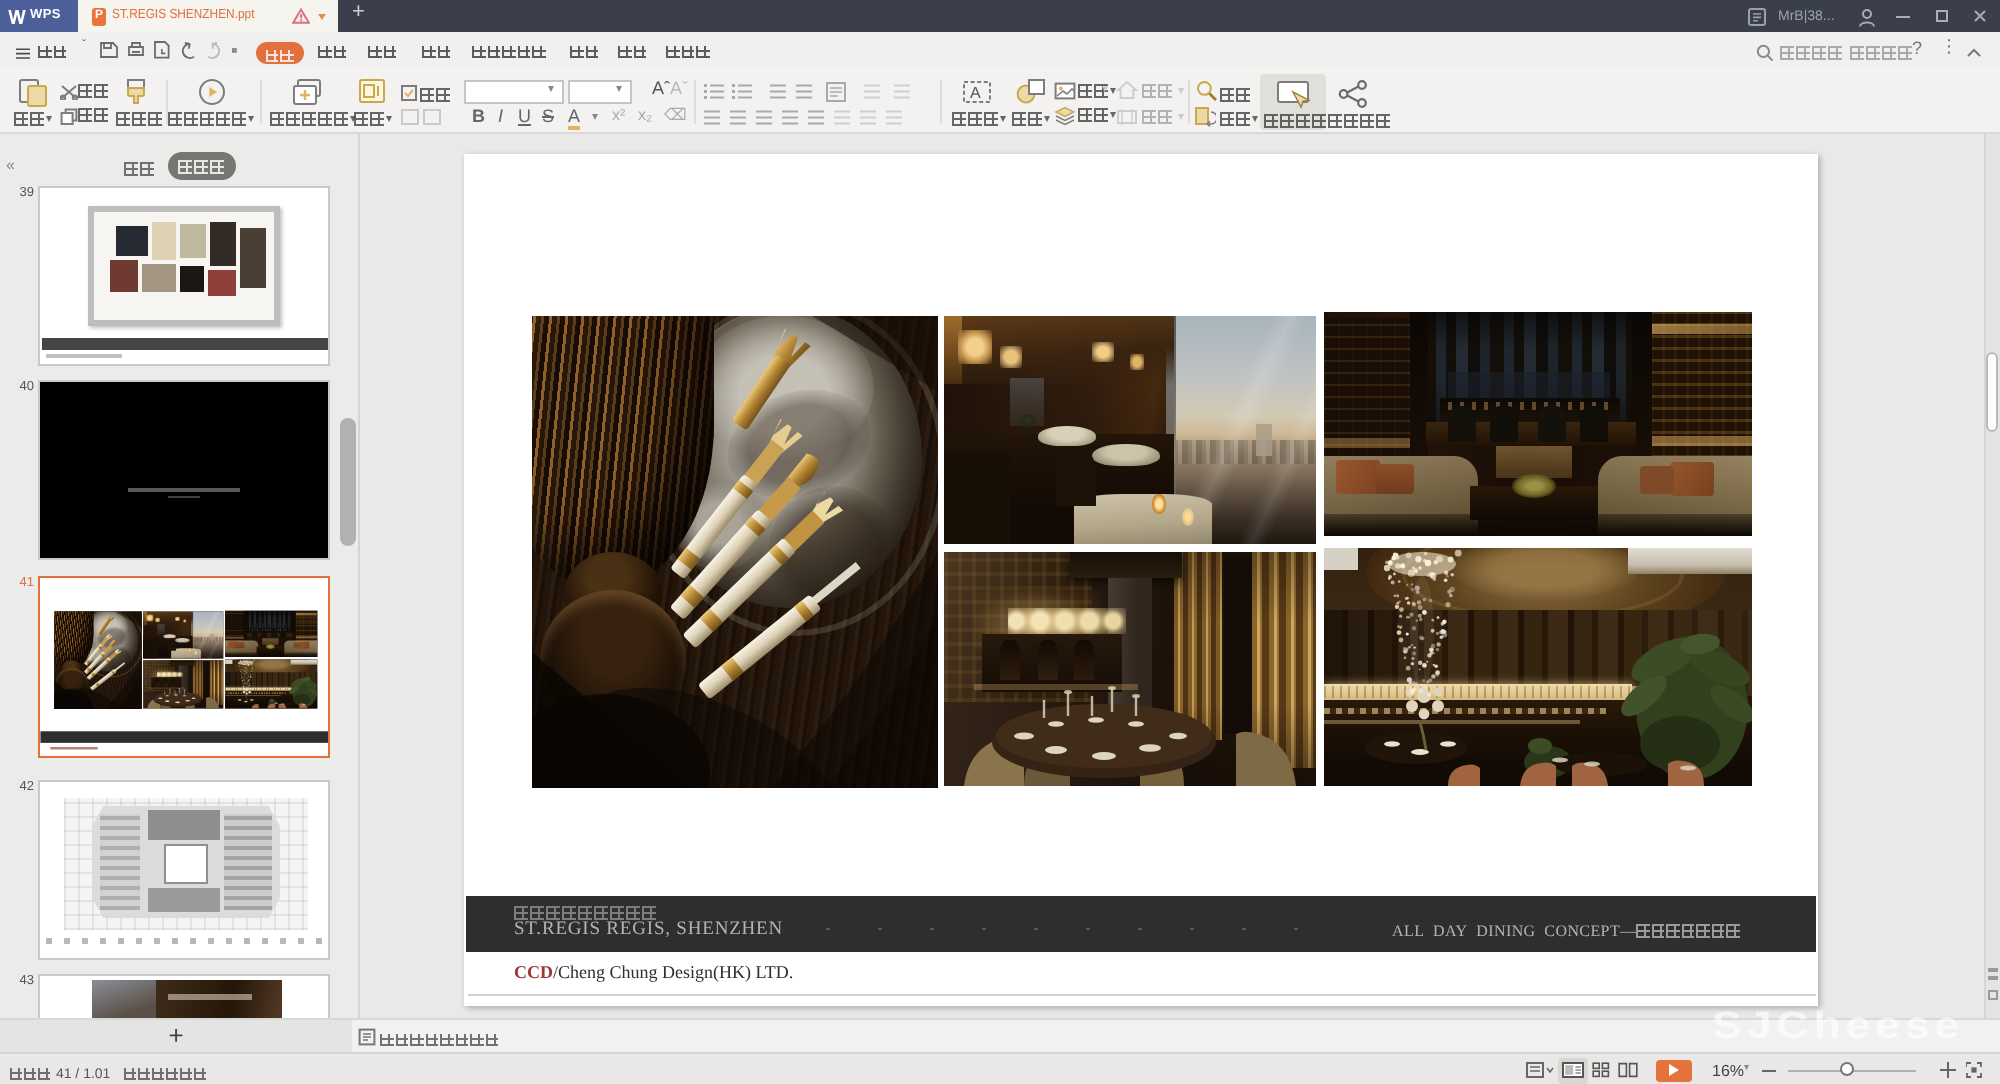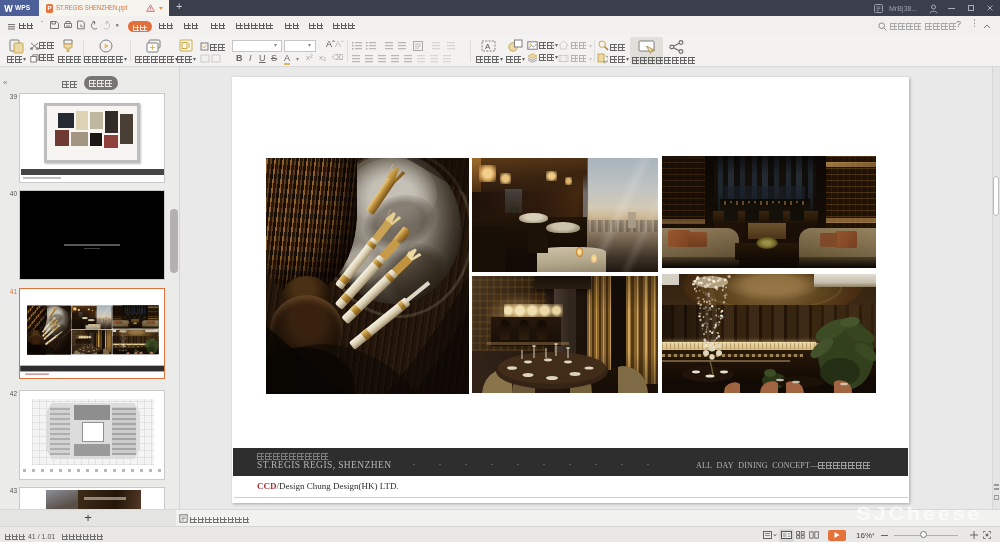--- a/index.html
+++ b/index.html
@@ -1089,21 +1089,21 @@
     </div>
     </div>
 </div>
 
 <div class="a" style="left:233px;top:448px;width:675px;height:28px;background:#2e2e2e">
  <span class="a" style="left:24px;top:4px;color:#8f8f8f"><i class="z" style="width:7px;height:7px;margin-right:1px"></i><i class="z" style="width:7px;height:7px;margin-right:1px"></i><i class="z" style="width:7px;height:7px;margin-right:1px"></i><i class="z" style="width:7px;height:7px;margin-right:1px"></i><i class="z" style="width:7px;height:7px;margin-right:1px"></i><i class="z" style="width:7px;height:7px;margin-right:1px"></i><i class="z" style="width:7px;height:7px;margin-right:1px"></i><i class="z" style="width:7px;height:7px;margin-right:1px"></i><i class="z" style="width:7px;height:7px;margin-right:1px"></i></span>
  <span class="a" style="left:24px;top:13px;font-family:'Liberation Serif',serif;font-size:9.5px;color:#b4b4b4;letter-spacing:.4px">ST.REGIS REGIS, SHENZHEN</span>
  <span class="a" style="left:463px;top:13.5px;font-family:'Liberation Serif',serif;font-size:8px;color:#b4b4b4;letter-spacing:.2px;white-space:nowrap">ALL&nbsp; DAY&nbsp; DINING&nbsp; CONCEPT—<i class="z" style="width:6.5px;height:6.5px;margin-right:1px;vertical-align:-1px"></i><i class="z" style="width:6.5px;height:6.5px;margin-right:1px;vertical-align:-1px"></i><i class="z" style="width:6.5px;height:6.5px;margin-right:1px;vertical-align:-1px"></i><i class="z" style="width:6.5px;height:6.5px;margin-right:1px;vertical-align:-1px"></i><i class="z" style="width:6.5px;height:6.5px;margin-right:1px;vertical-align:-1px"></i><i class="z" style="width:6.5px;height:6.5px;margin-right:1px;vertical-align:-1px"></i><i class="z" style="width:6.5px;height:6.5px;margin-right:1px;vertical-align:-1px"></i></span>
  <div class="a" style="left:180px;top:16px;width:260px;height:1px;background-image:repeating-linear-gradient(90deg,#585858 0 2px,transparent 2px 26px)"></div>
 </div>
-<span class="a" style="left:257px;top:482px;font-family:'Liberation Serif',serif;font-size:9px"><b style="color:#a03537">CCD</b><span style="color:#2e2e2e">/Design Chung Design(HK) LTD.</span></span>
+<span class="a" style="left:257px;top:482px;font-family:'Liberation Serif',serif;font-size:9px"><b style="color:#a03537">CCD</b><span style="color:#2e2e2e">/Cheng Chung Design(HK) LTD.</span></span>
 <div class="a" style="left:234px;top:497px;width:674px;height:1px;background:#cfcfcf"></div>
 
 <div class="a" style="left:992px;top:67px;width:8px;height:442px;background:#e4e4e4;border-left:1px solid #d6d6d6"></div>
 <div class="a" style="left:993px;top:176px;width:6px;height:40px;background:#fdfdfd;border:1px solid #bbb;border-radius:3px"></div>
 <div class="a" style="left:994px;top:484px;width:5px;height:1.5px;background:#999"></div>
 <div class="a" style="left:994px;top:488px;width:5px;height:1.5px;background:#999"></div>
 <div class="a" style="left:994px;top:495px;width:5px;height:5px;border:1px solid #999"></div>
 
 <div class="a" style="left:176px;top:509px;width:824px;height:17px;background:#f1f1ef;border-top:1px solid #d8d8d6">
  <svg class="a" style="left:3px;top:3.5px" width="9" height="9" viewBox="0 0 9 9">

